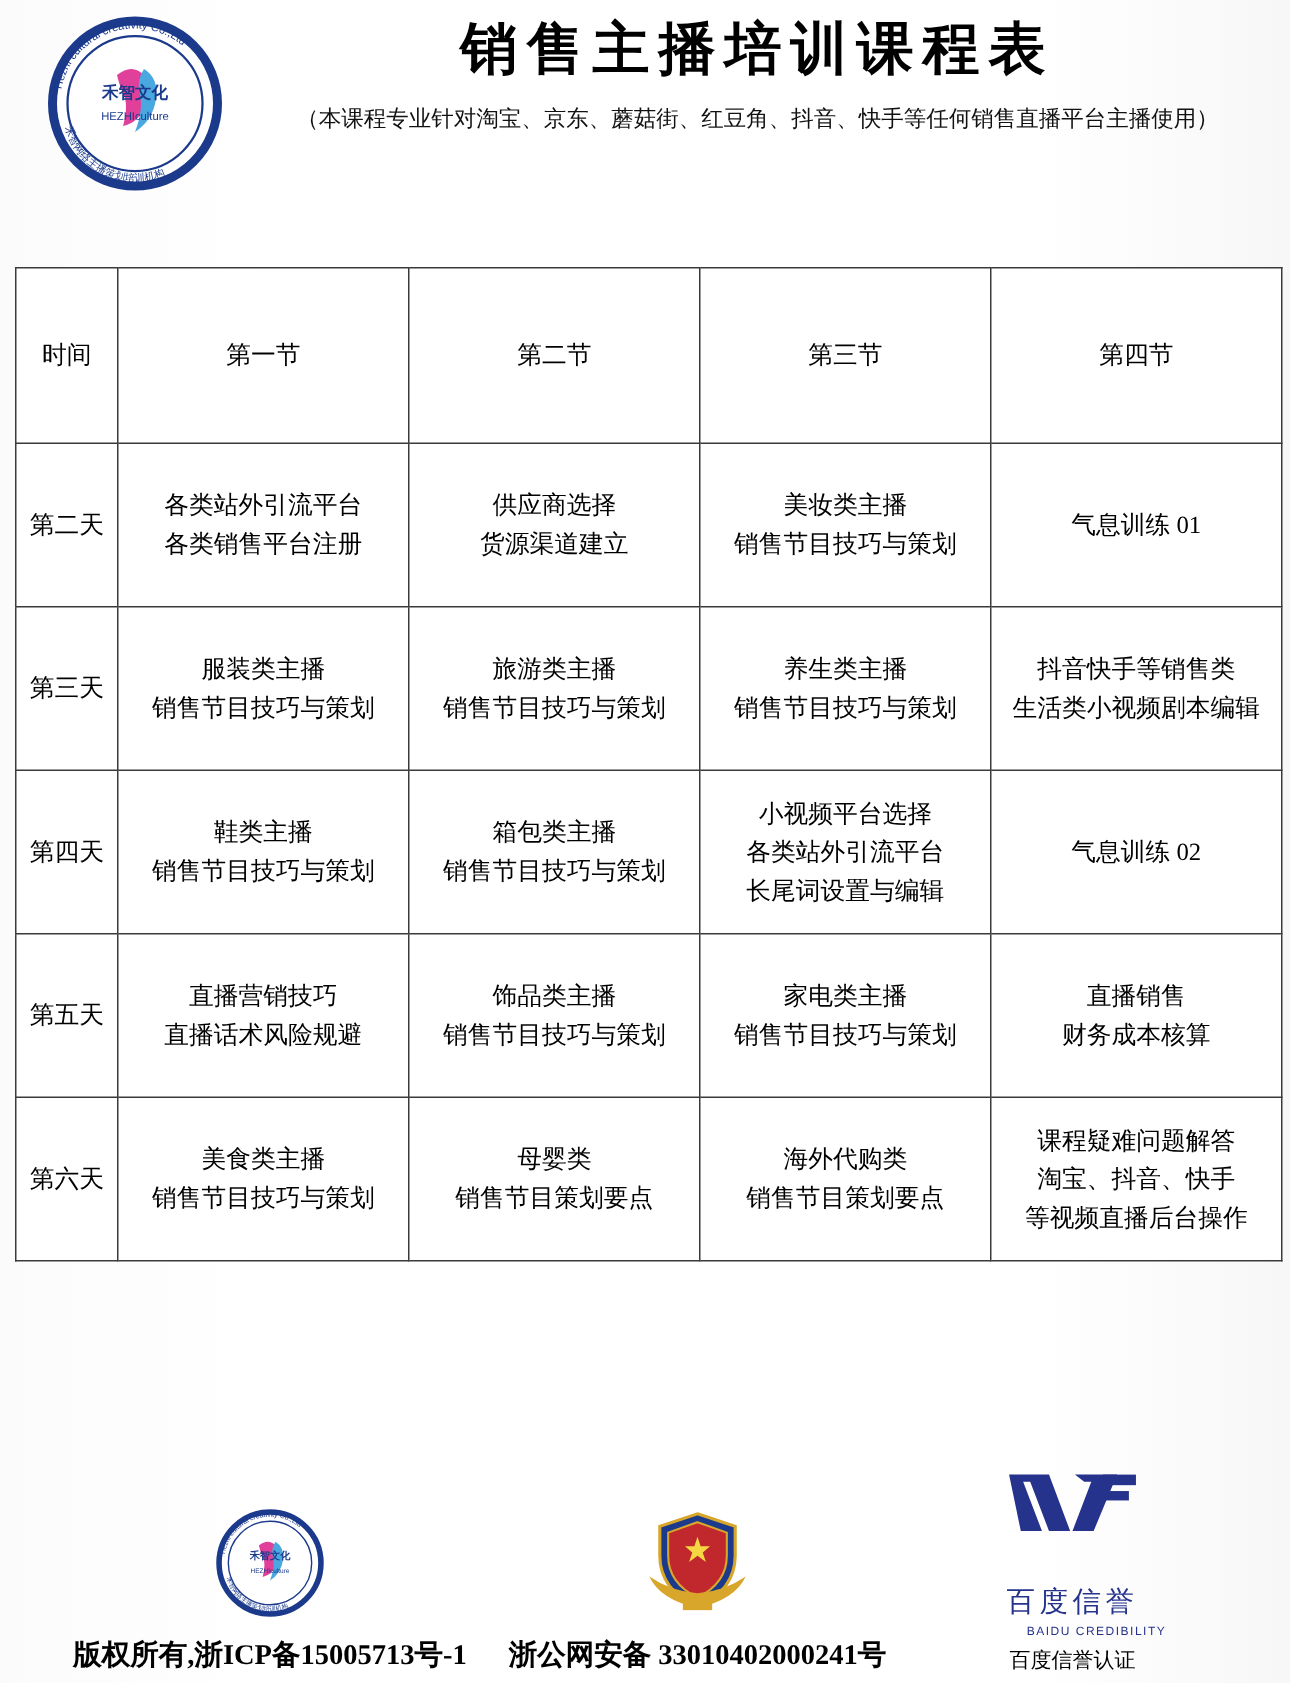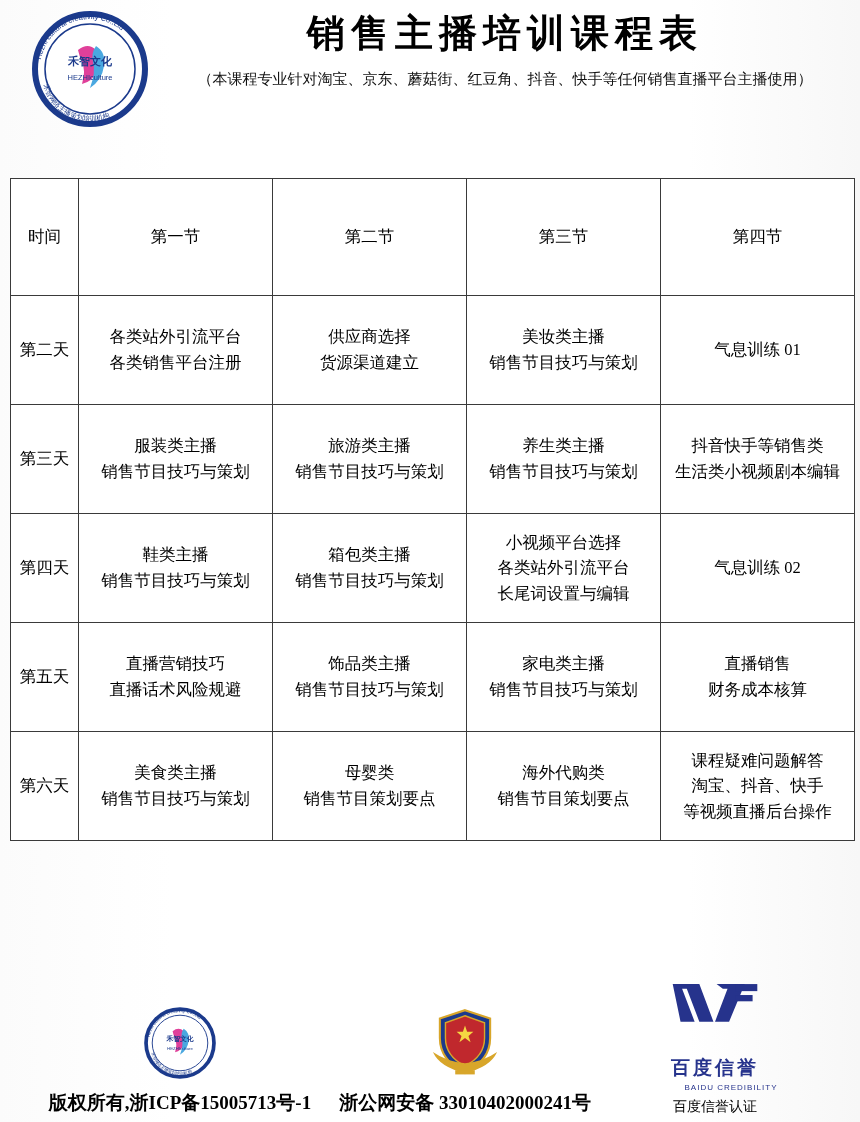--- a/index.html
+++ b/index.html
@@ -130,21 +130,21 @@
     font-size: 8px;
     letter-spacing: 1px;
     color: #26338c;
     margin-top: 2px;
     font-family: "Liberation Sans", sans-serif;
     margin-left: 32px;
   }
   .baidu-word {
     font-size: 19px;
     color: #26338c;
-    font-weight: bold;
+    font-weight: normal;
     letter-spacing: 3px;
     margin-top: 18px;
   }
 </style>
 </head>
 <body>
 
 <div class="page">
 
   <div class="header">

